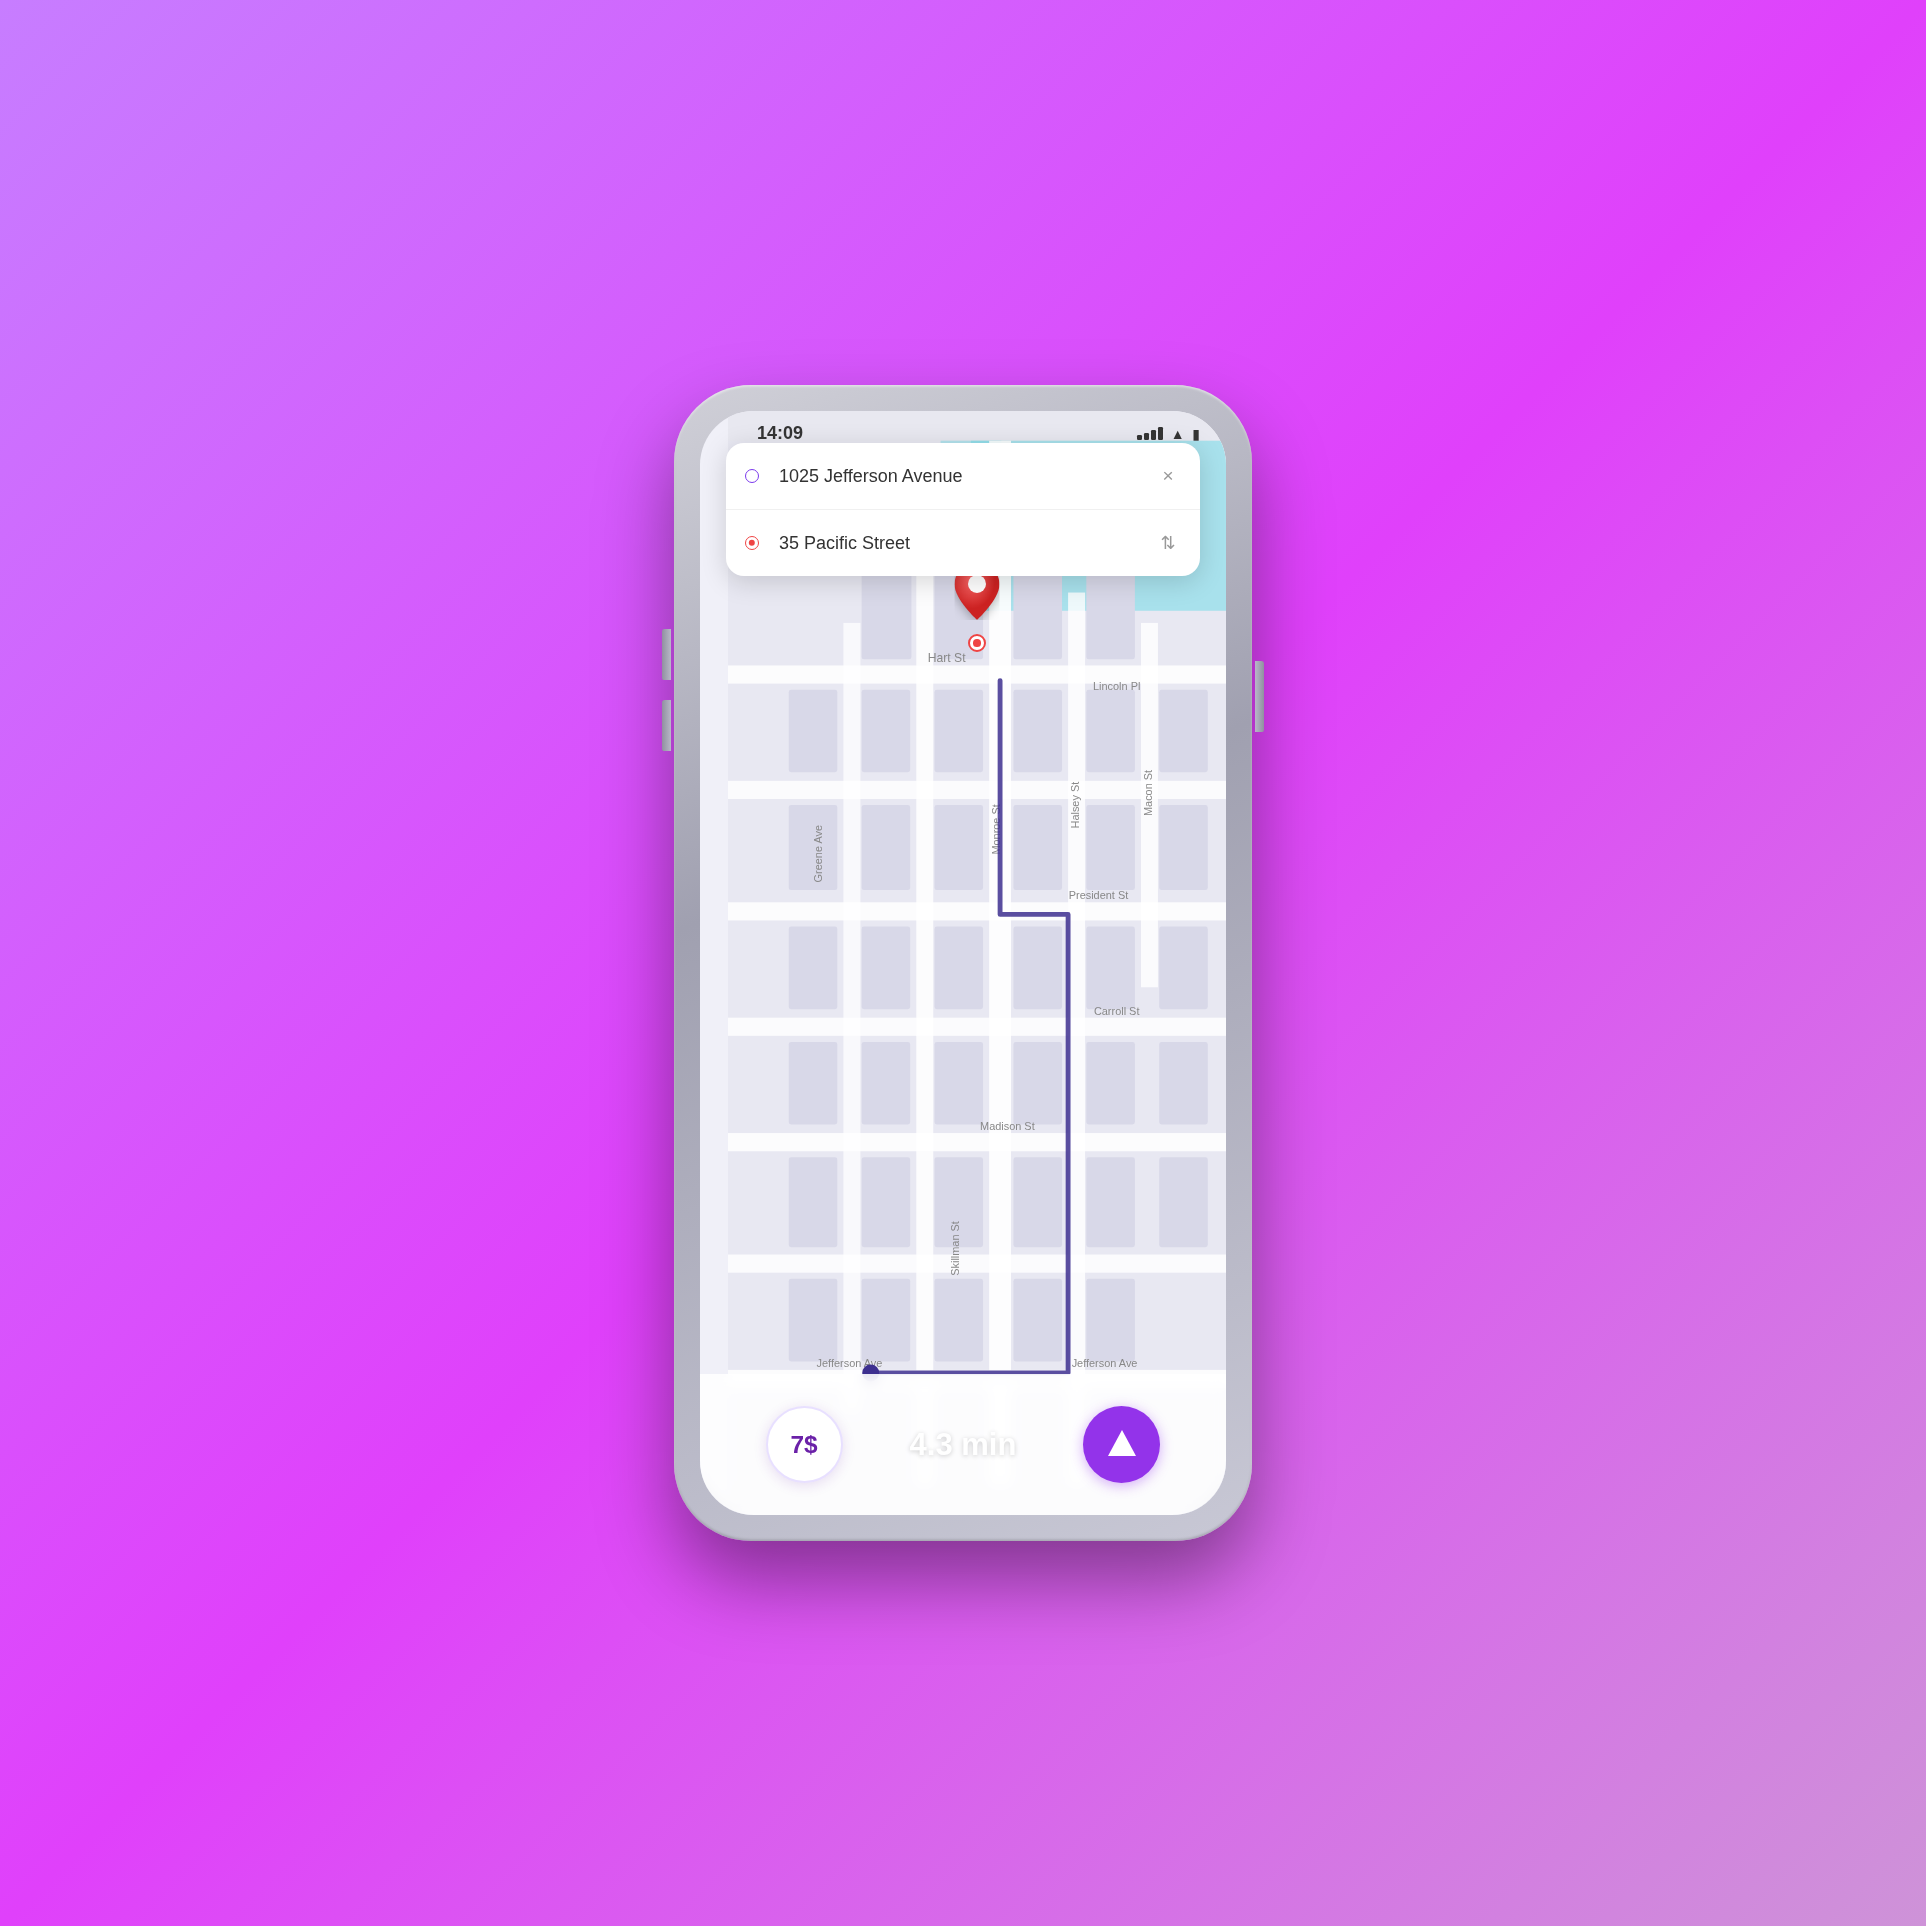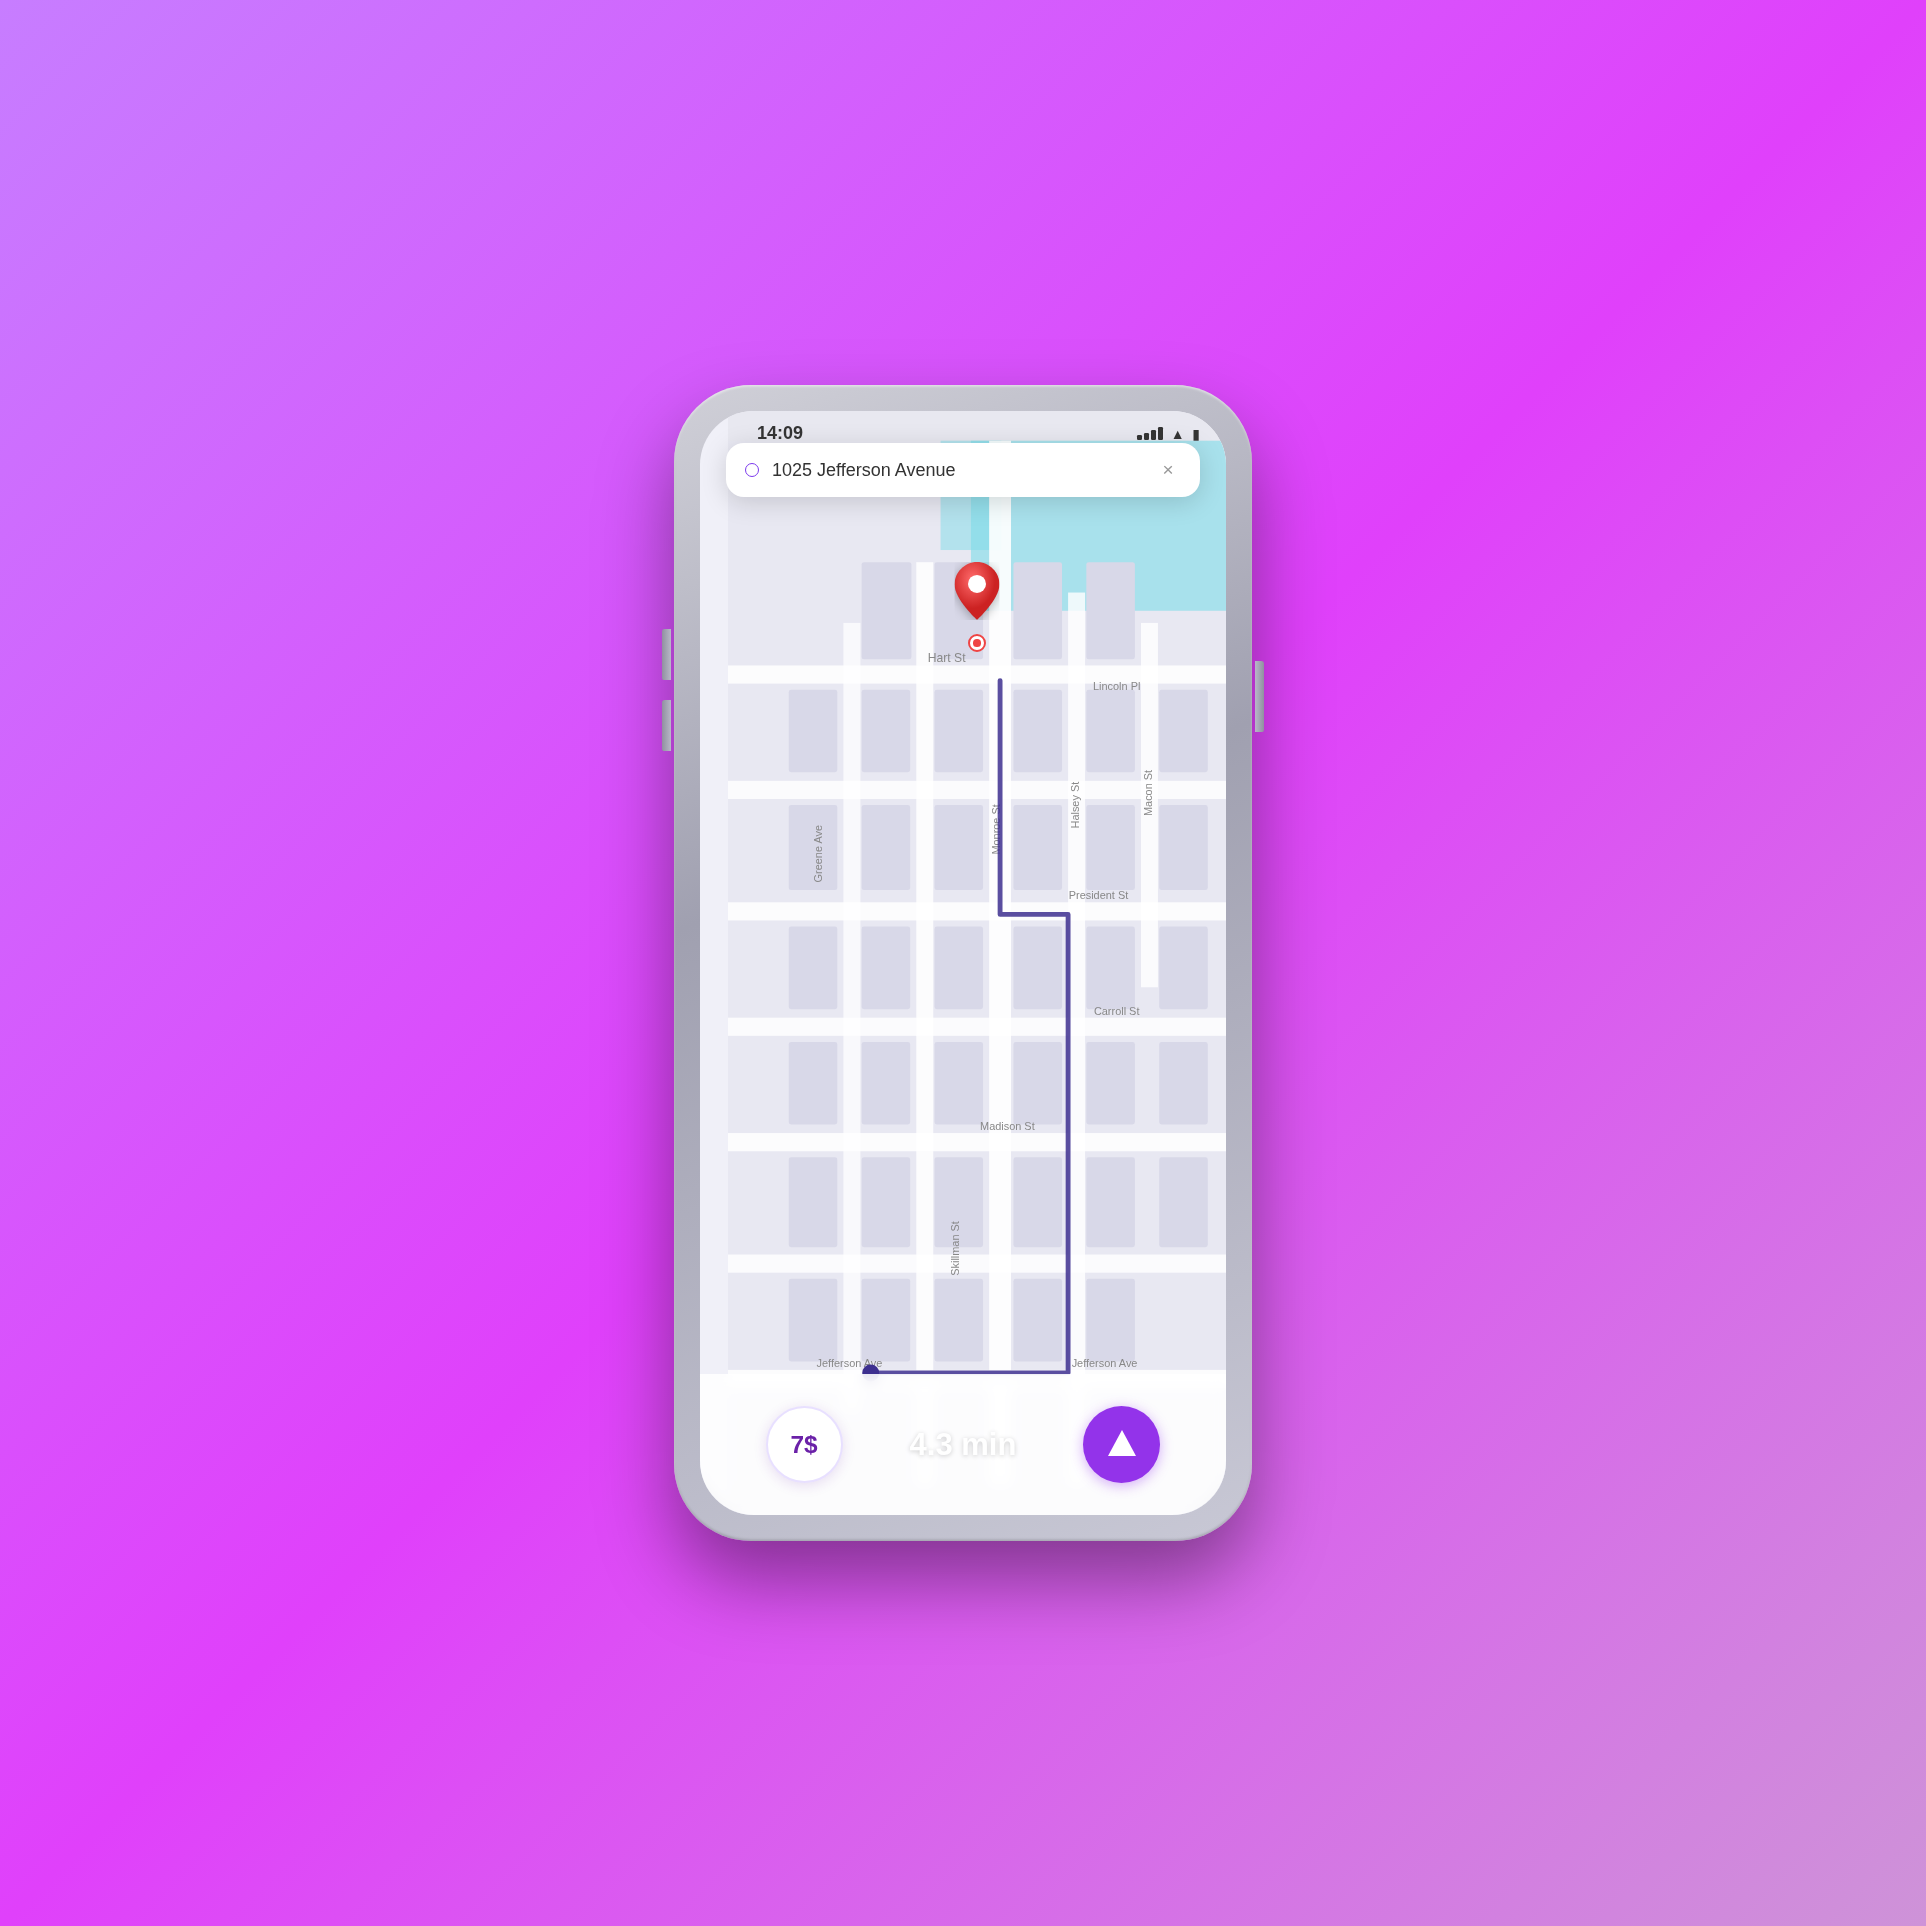--- a/index.html
+++ b/index.html
@@ -140,22 +140,22 @@
       background: white;
       border-radius: 18px;
       overflow: hidden;
       box-shadow: 0 5.1px 26px rgba(0,0,0,0.15);
       z-index: 10;
     }
 
     .search-row {
       display: flex;
       align-items: center;
-      padding: 14px 19px;
-      gap: 13px;
+      padding: 20px 19px;
+      gap: 20px;
       border-bottom: 0.6px solid #f0f0f0;
     }
 
     .search-row:last-child {
       border-bottom: none;
     }
 
     .dot-origin {
       width: 14px;
       height: 14px;
@@ -443,20 +443,25 @@
         <span style="font-size:14px; color:#333;">▮</span>
       </div>
     </div>
 
     <div class="search-panel">
       <div class="search-row">
         <div class="dot-origin"></div>
         <span class="search-text">1025 Jefferson Avenue</span>
         <div class="close-btn">×</div>
       </div>
+      <div class="search-row">
+        <div class="dot-dest"></div>
+        <span class="search-text">35 Pacific Street</span>
+        <div class="swap-btn">⇅</div>
+      </div>
     </div>
 
     <div class="bottom-bar">
       <div class="price-circle">7$</div>
       <span class="time-label">4.3 min</span>
       <div class="nav-circle">
         <div class="nav-arrow"></div>
       </div>
     </div>
 

